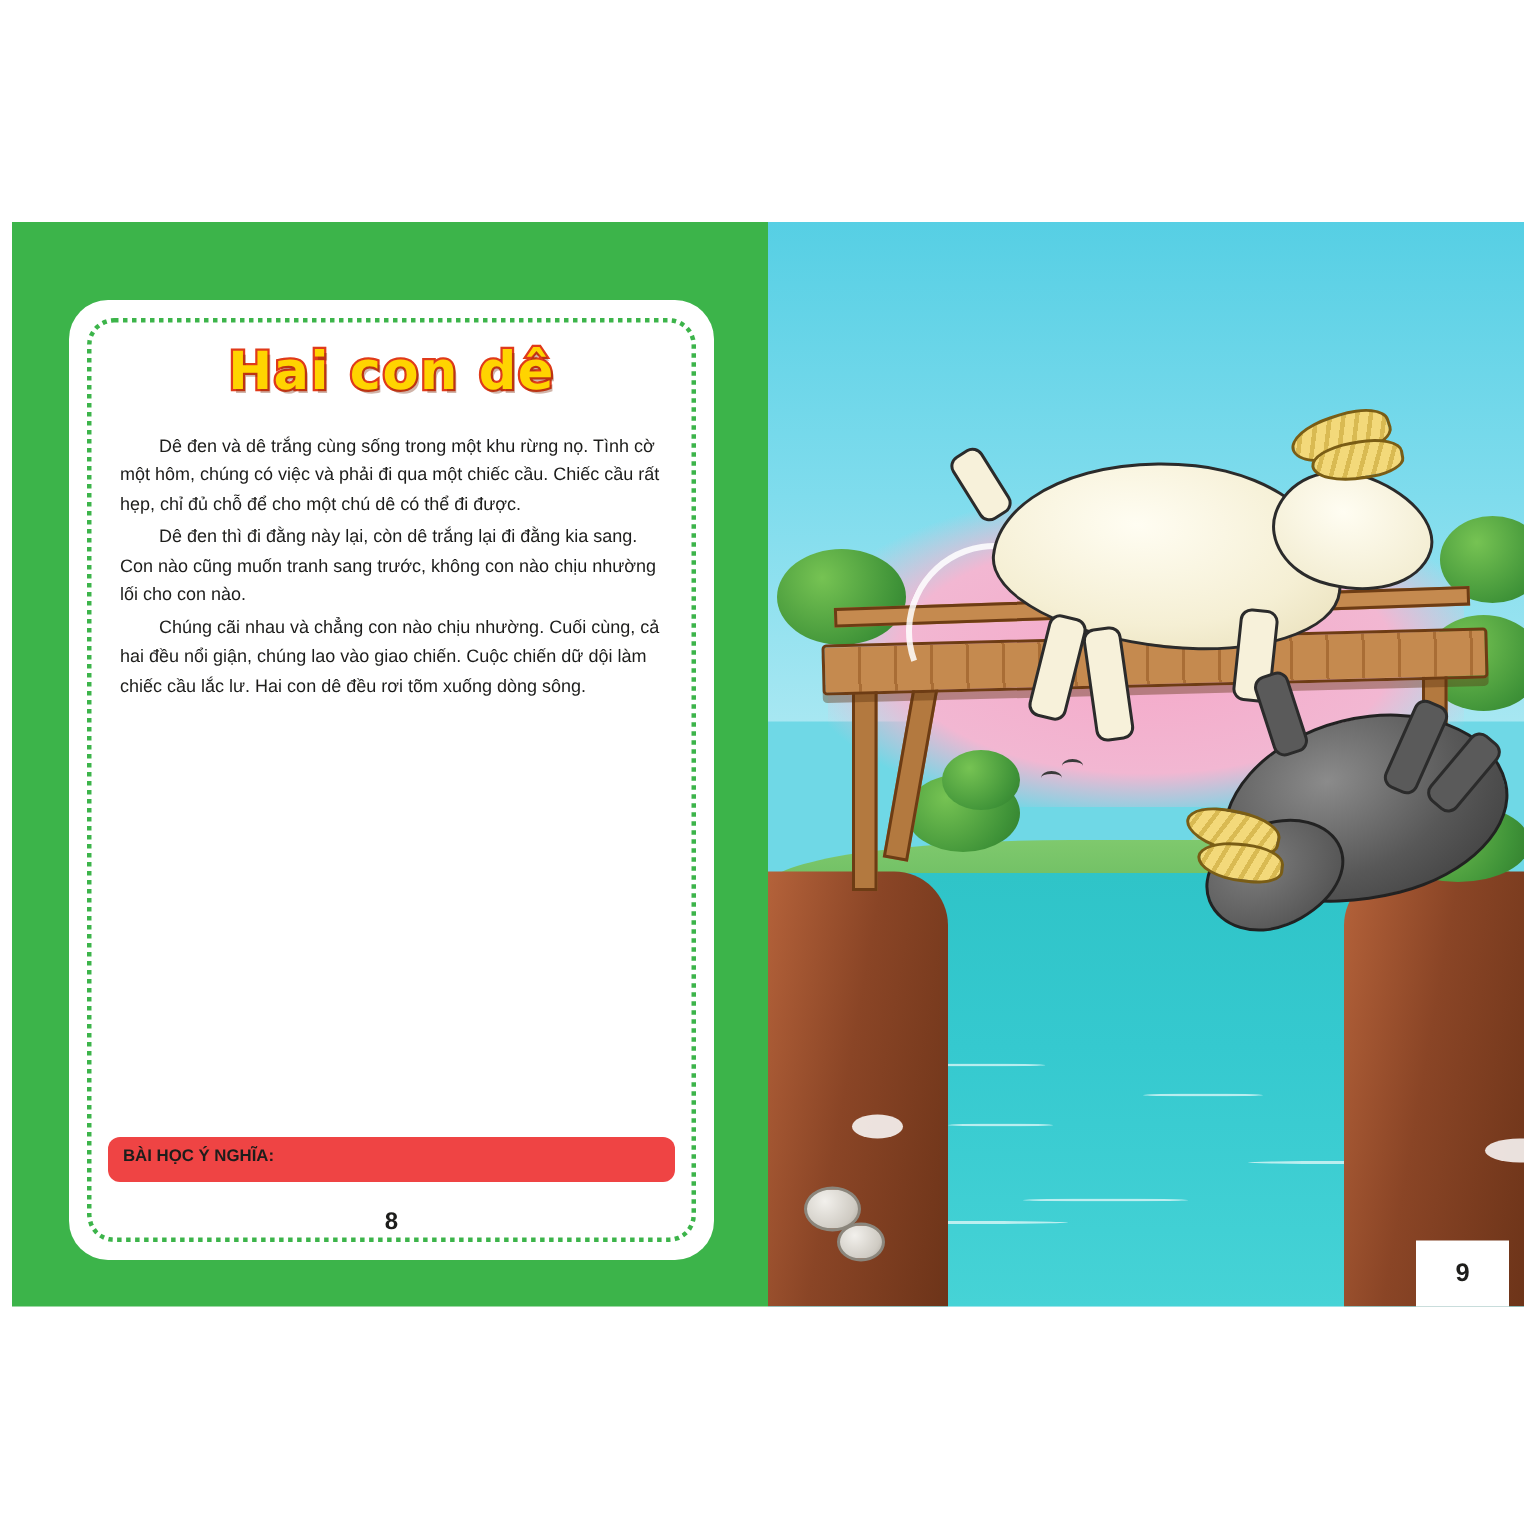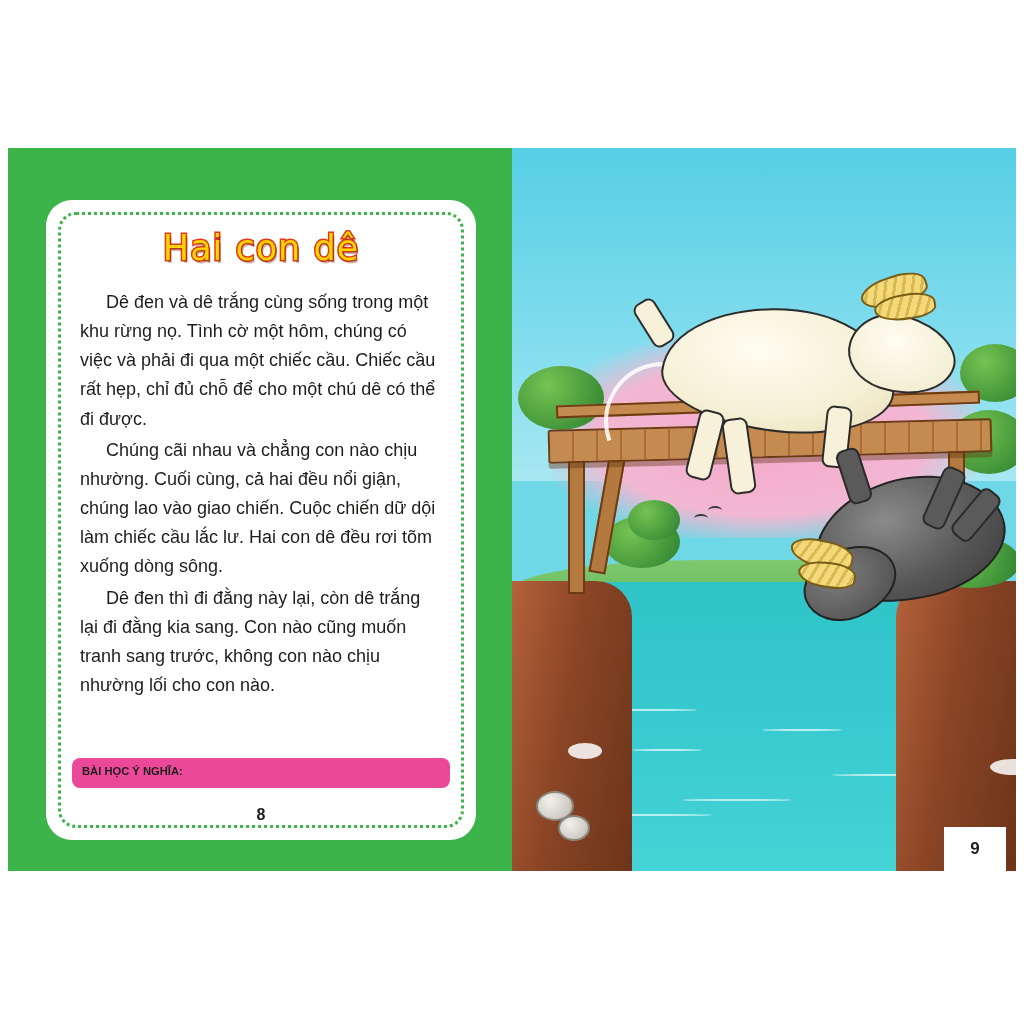--- a/index.html
+++ b/index.html
@@ -51,50 +51,50 @@
     pointer-events: none;
   }
 
   .story-title {
     position: absolute;
     left: 0;
     top: 28px;
     width: 100%;
     text-align: center;
     font-family: "DejaVu Sans", sans-serif;
-    font-weight: normal;
+    font-weight: bold;
     font-size: 35px;
     letter-spacing: 1px;
     color: #ffd400;
     -webkit-text-stroke: 3px #e03a1a;
     paint-order: stroke fill;
     text-shadow: 2px 3px 0 rgba(120, 40, 10, 0.35);
   }
 
   .story-body {
     position: absolute;
     left: 34px;
     top: 88px;
     width: 362px;
-    font-size: 18px;
+    font-size: 12px;
     line-height: 1.62;
     color: #1d1d1b;
     text-align: left;
   }
   .story-body p {
     margin: 0 0 2px 0;
     text-indent: 26px;
   }
 
   .lesson-box {
     position: absolute;
     left: 26px;
     right: 26px;
     bottom: 52px;
-    background: #ec4899;
+    background: #ef4444;
     border-radius: 8px;
     padding: 7px 10px 9px 10px;
     box-sizing: border-box;
   }
   .lesson-title {
     font-size: 11.2px;
     font-weight: bold;
     color: #1d1d1b;
     margin-bottom: 2px;
   }
@@ -321,22 +321,22 @@
 <div id="spread">
 
   <div class="page-left">
     <div class="text-card">
       <div class="dotted-frame"></div>
 
       <div class="story-title">Hai con dê</div>
 
       <div class="story-body">
         <p>Dê đen và dê trắng cùng sống trong một khu rừng nọ. Tình cờ một hôm, chúng có việc và phải đi qua một chiếc cầu. Chiếc cầu rất hẹp, chỉ đủ chỗ để cho một chú dê có thể đi được.</p>
+        <p>Dê đen thì đi đằng này lại, còn dê trắng lại đi đằng kia sang. Con nào cũng muốn tranh sang trước, không con nào chịu nhường lối cho con nào.</p>
         <p>Chúng cãi nhau và chẳng con nào chịu nhường. Cuối cùng, cả hai đều nổi giận, chúng lao vào giao chiến. Cuộc chiến dữ dội làm chiếc cầu lắc lư. Hai con dê đều rơi tõm xuống dòng sông.</p>
-        <p>Dê đen thì đi đằng này lại, còn dê trắng lại đi đằng kia sang. Con nào cũng muốn tranh sang trước, không con nào chịu nhường lối cho con nào.</p>
       </div>
 
       <div class="lesson-box">
         <div class="lesson-title">BÀI HỌC Ý NGHĨA:</div>
       </div>
 
       <div class="page-num-left">8</div>
     </div>
   </div>
 

